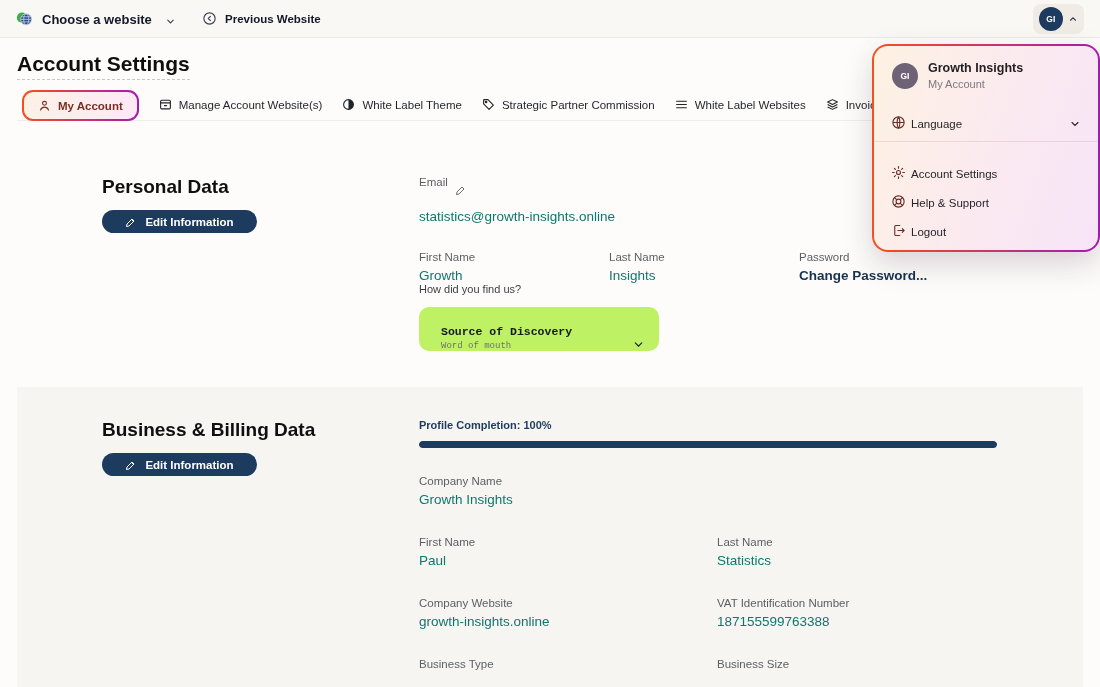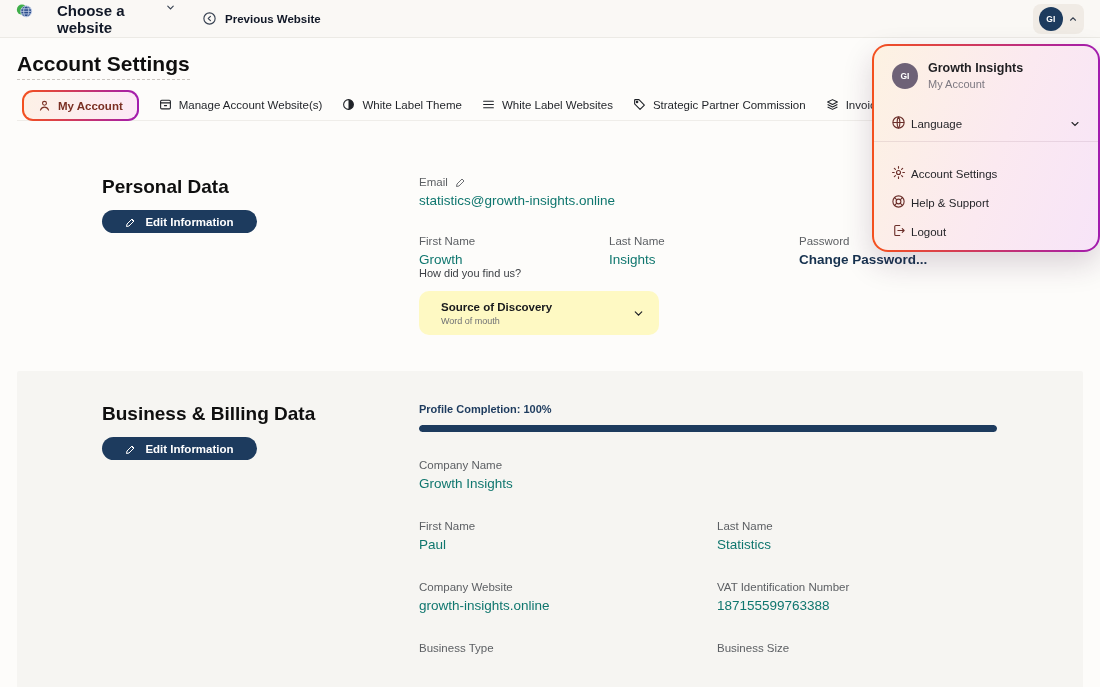--- a/index.html
+++ b/index.html
@@ -15,23 +15,23 @@
     --accent-orange:#f4511e; --accent-purple:#a21caf;
   }
   svg { display:block; flex:none; }
 
   
   .topbar{
     height:38px; background:#faf8f5; border-bottom:1px solid #eceae5;
     display:flex; align-items:center; padding:0 16px;
   }
   .site-switch{
-    display:flex; align-items:flex-start; gap:24px; width:160px;
+    display:flex; align-items:flex-end; gap:9px; width:160px;
     background:none; border:none; cursor:pointer;
-    font-family:inherit; font-size:15px; font-weight:700; color:#111827;
+    font-family:inherit; font-size:13px; font-weight:700; color:#111827;
   }
   .site-switch .lbl{ flex:1; text-align:left; }
   .prev-btn{
     display:flex; align-items:center; gap:8px; margin-left:26px;
     background:none; border:none; cursor:pointer;
     font-family:inherit; font-size:11.5px; font-weight:600; color:#111827;
   }
   .avatar-btn{
     margin-left:auto; display:flex; align-items:center; gap:5px;
     background:#f0ebe5; border:none; border-radius:8px; padding:3px 6px; cursor:pointer;
@@ -76,23 +76,23 @@
     display:flex; align-items:center; justify-content:center; gap:8px;
   }
   .field-label{ font-size:11.5px; color:#5c5f63; margin-bottom:5px; }
   .field-value{ font-size:13.5px; color:#0f766e; }
   .email-label-row{ display:flex; align-items:center; gap:7px; margin-bottom:5px; }
   .link-like{ color:#17324f; font-weight:600; cursor:pointer; }
   .names-row{ display:grid; grid-template-columns:190px 190px 1fr; margin-top:27px; }
   .find-us{ }
   .find-us-label{ font-size:11px; color:#3d4045; }
   .select-box{
-    margin-top:12px; width:240px; height:44px; background:#fef9c3; border:none; border-radius:10px;
-    display:flex; align-items:center; padding:0 14px 0 22px; cursor:pointer;
-    font-family:Liberation Sans, sans-serif; text-align:left;
+    margin-top:12px; width:240px; height:44px; background:#bef264; border:none; border-radius:10px;
+    display:flex; align-items:flex-end; padding:0 14px 0 22px; cursor:pointer;
+    font-family:Liberation Mono, monospace; text-align:left;
   }
   .select-txt{ flex:1; }
   .select-title{ font-size:11.5px; font-weight:600; color:#17191c; }
   .select-sub{ font-size:9px; color:#6e7075; margin-top:3px; }
 
   .business-card{
     margin:36px 17px 0; background:#f6f5f2; border-radius:2px;
     padding:32px 86px 60px 85px;
   }
   .sec-right{ flex:none; width:578px; }
@@ -204,35 +204,35 @@
         <svg width="13" height="13" viewBox="0 0 24 24">
             <circle cx="12" cy="12" r="9" fill="none" stroke="#1f2227" stroke-width="2"></circle>
             <path d="M12 3a9 9 0 0 1 0 18z" fill="#1f2227"></path>
           </svg>
       </span>
       <span>White Label Theme</span>
     </button>
 
     <button class="tab">
       <span>
-        <svg width="13" height="13" viewBox="0 0 24 24" fill="none" stroke="#1f2227" stroke-width="2" stroke-linecap="round">
-            <path d="M3 6h18M3 12h18M3 18h18"></path>
-          </svg>
-      </span>
-      <span>White Label Websites</span>
-    </button>
-
-    <button class="tab">
-      <span>
         <svg width="13" height="13" viewBox="0 0 24 24" fill="none" stroke="#1f2227" stroke-width="2" stroke-linejoin="round">
             <path d="M3 11V4a1 1 0 0 1 1-1h7l10 10-8 8L3 11z"></path>
             <circle cx="7.5" cy="7.5" r="1.4"></circle>
           </svg>
       </span>
       <span>Strategic Partner Commission</span>
+    </button>
+
+    <button class="tab">
+      <span>
+        <svg width="13" height="13" viewBox="0 0 24 24" fill="none" stroke="#1f2227" stroke-width="2" stroke-linecap="round">
+            <path d="M3 6h18M3 12h18M3 18h18"></path>
+          </svg>
+      </span>
+      <span>White Label Websites</span>
     </button>
 
     <button class="tab">
       <span>
         <svg width="13" height="13" viewBox="0 0 24 24" fill="none" stroke="#1f2227" stroke-width="2" stroke-linejoin="round">
             <path d="M12 3l9 4.5-9 4.5-9-4.5L12 3z"></path>
             <path d="M3 12l9 4.5 9-4.5"></path>
             <path d="M3 16.5 12 21l9-4.5"></path>
           </svg>
       </span>
@@ -261,21 +261,21 @@
             <path d="M13 7l4 4"></path>
           </svg>
       </span>
       <span>Edit Information</span>
     </button>
   </div>
 
   <div class="sec-right">
     <div>
       <div class="email-label-row">
-        <span class="field-label" style="margin-bottom:0">Email</span>
+        <span class="field-label" style="margin-bottom:16px">Email</span>
         <span>
           <svg width="12" height="12" viewBox="0 0 24 24" fill="none" stroke="#5c5f63" stroke-width="1.8" stroke-linejoin="round">
               <path d="M14 6l4 4L8 20l-5 1 1-5L14 6z"></path>
             </svg>
         </span>
       </div>
       <div class="field-value">statistics@growth-insights.online</div>
     </div>
 
     <div class="names-row">

